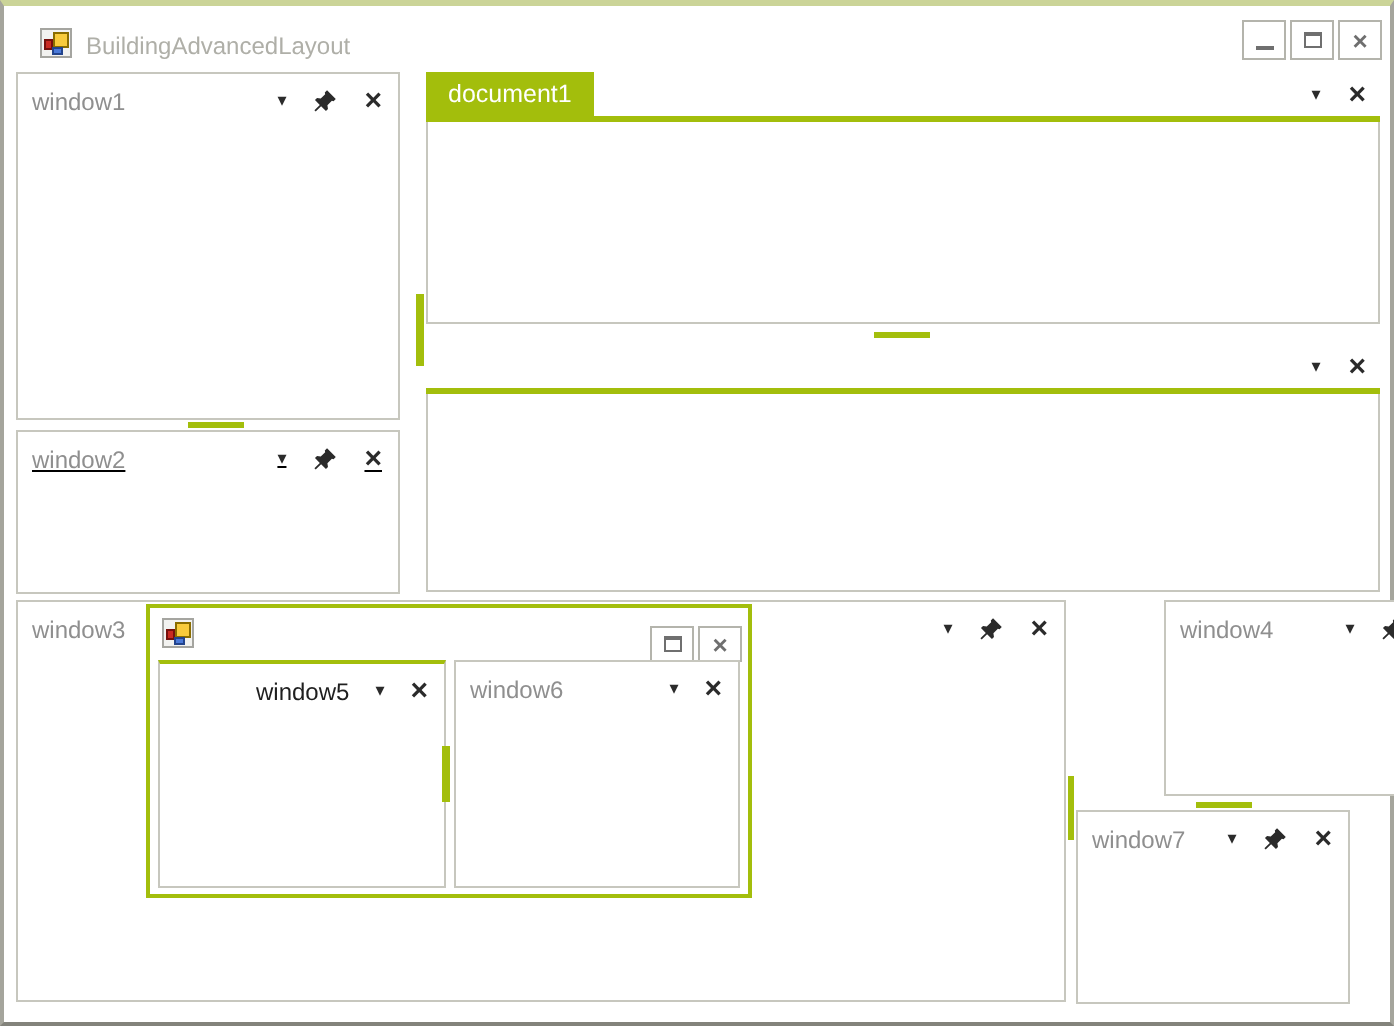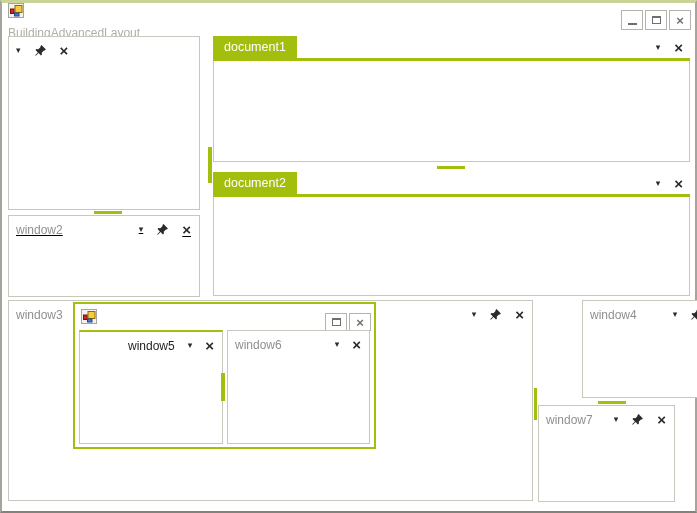--- a/index.html
+++ b/index.html
@@ -8,21 +8,21 @@
     font-family:"Liberation Sans","DejaVu Sans",sans-serif;background:#fff;
   }
   
   #main-window{
     position:absolute;inset:0;box-sizing:border-box;background:#fff;
     border-top:3px solid var(--window-border-top);
     border-left:2px solid var(--window-border-side);
     border-right:2px solid var(--window-border-side);
     border-bottom:2px solid var(--window-border-bottom);
   }
-  .titlebar{position:absolute;left:2px;top:3px;right:2px;height:27px;display:flex;align-items:flex-start;gap:7px;padding-left:6px;flex-direction:column;}
+  .titlebar{position:absolute;left:2px;top:3px;right:2px;height:27px;display:flex;align-items:flex-end;gap:7px;padding-left:18px;}
   .title-text{font-size:12px;color:var(--title-text);}
   .win-controls{position:absolute;right:6px;top:10px;display:flex;gap:2px;}
   .win-btn{width:22px;height:20px;box-sizing:border-box;border:1px solid #B4B4AC;background:#fff;display:flex;align-items:center;justify-content:center;cursor:default;}
   .min-bar{width:9px;height:2px;background:#6F6F6F;margin-top:7px;}
   .max-sq{width:9px;height:8px;box-sizing:border-box;border:1px solid #6F6F6F;border-top-width:2px;}
   .x-glyph{font-size:13px;font-weight:700;color:#6F6F6F;line-height:1;}
 
   
   .dock-panel{position:absolute;box-sizing:border-box;background:#fff;border:1px solid var(--panel-border);}
   .dock-header{height:25px;display:flex;align-items:center;gap:13px;padding:1px 8px 0 7px;}
@@ -73,20 +73,21 @@
   <div class="win-btn">
       <span class="max-sq"></span>
     </div>
   <div class="win-btn">
       <span class="x-glyph">×</span>
     </div>
 </div>
 
 <div class="dock-panel" style="left:8px;top:36px;width:192px;height:174px;">
   <div class="dock-header">
+    <span class="dock-title">window1</span>
     <span class="hdr-caret">▾</span>
     <span class="hdr-pin">
       <svg width="13" height="13" viewBox="0 0 14 14">
           <path fill="#2B2B2B" d="M8.1 1.2 L12.8 5.9 L11.6 7.1 L10.7 6.9 L8.3 9.3 L8.6 11.3 L7.5 12.4 L4.9 9.8 L2 12.7 L1.3 12 L4.2 9.1 L1.6 6.5 L2.7 5.4 L4.7 5.7 L7.1 3.3 L6.9 2.4 Z"></path>
         </svg>
     </span>
     <span class="hdr-close">×</span>
   </div>
 </div>
 
@@ -113,21 +114,20 @@
     <span class="hdr-caret">▾</span>
     <span class="hdr-close">×</span>
   </div>
   <div class="doc-underline"></div>
   <div class="doc-body"></div>
 </div>
 
 <div class="grip" style="left:437px;top:166px;width:28px;height:3px;"></div>
 
 <div class="doc-group" style="left:213px;top:172px;width:477px;height:124px;">
-  <div class="doc-tab">document2</div>
   <div class="doc-btns">
     <span class="hdr-caret">▾</span>
     <span class="hdr-close">×</span>
   </div>
   <div class="doc-underline"></div>
   <div class="doc-body"></div>
 </div>
 
 <div class="dock-panel" style="left:8px;top:300px;width:525px;height:201px;">
   <div class="dock-header">

